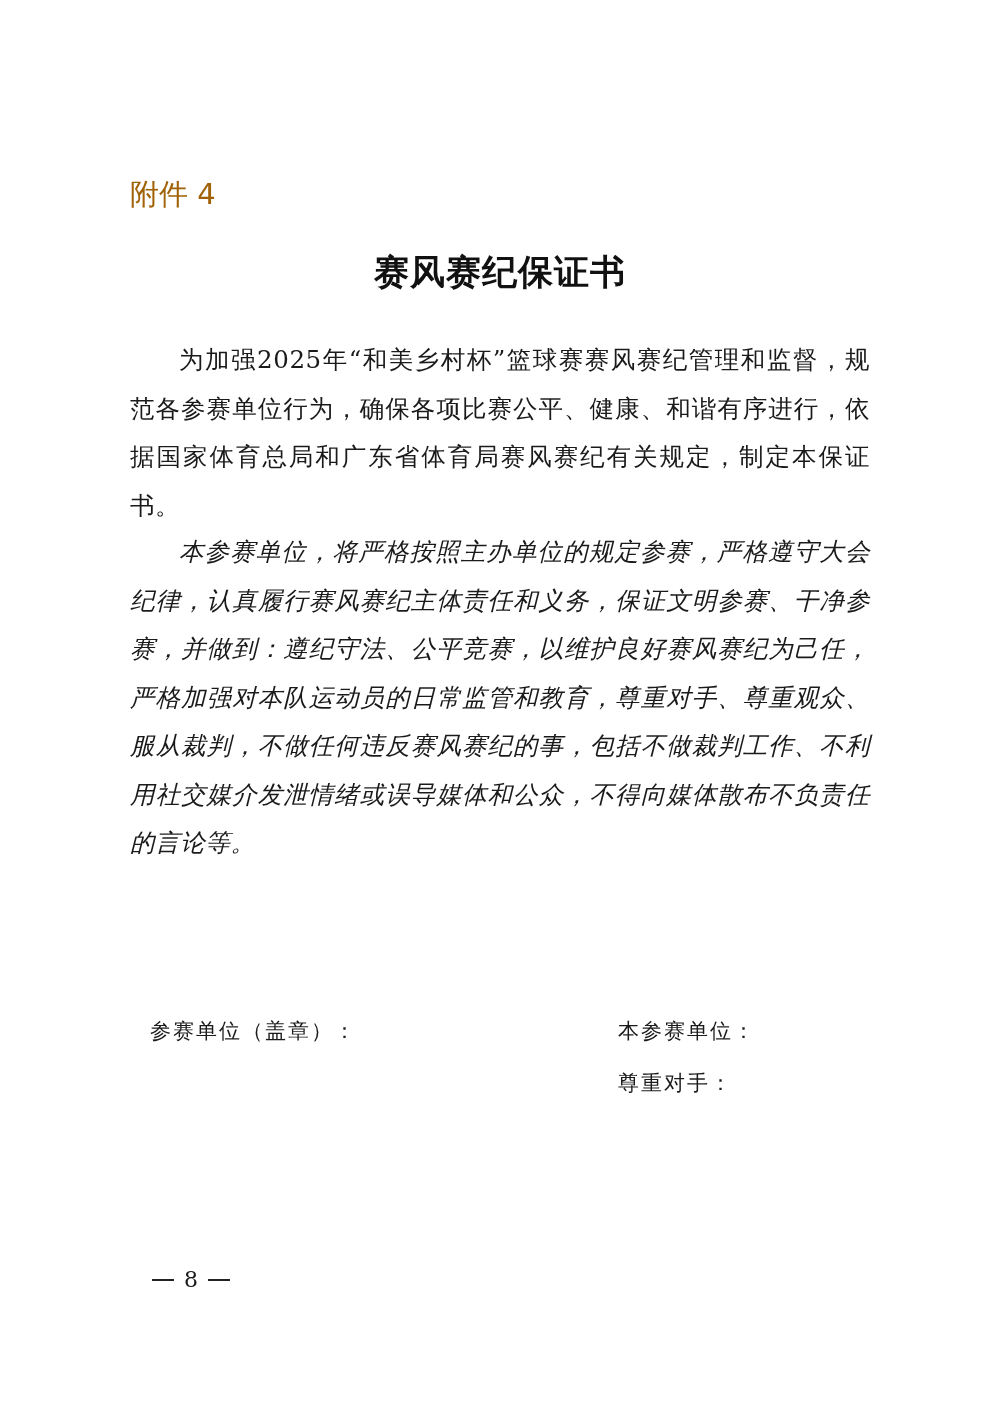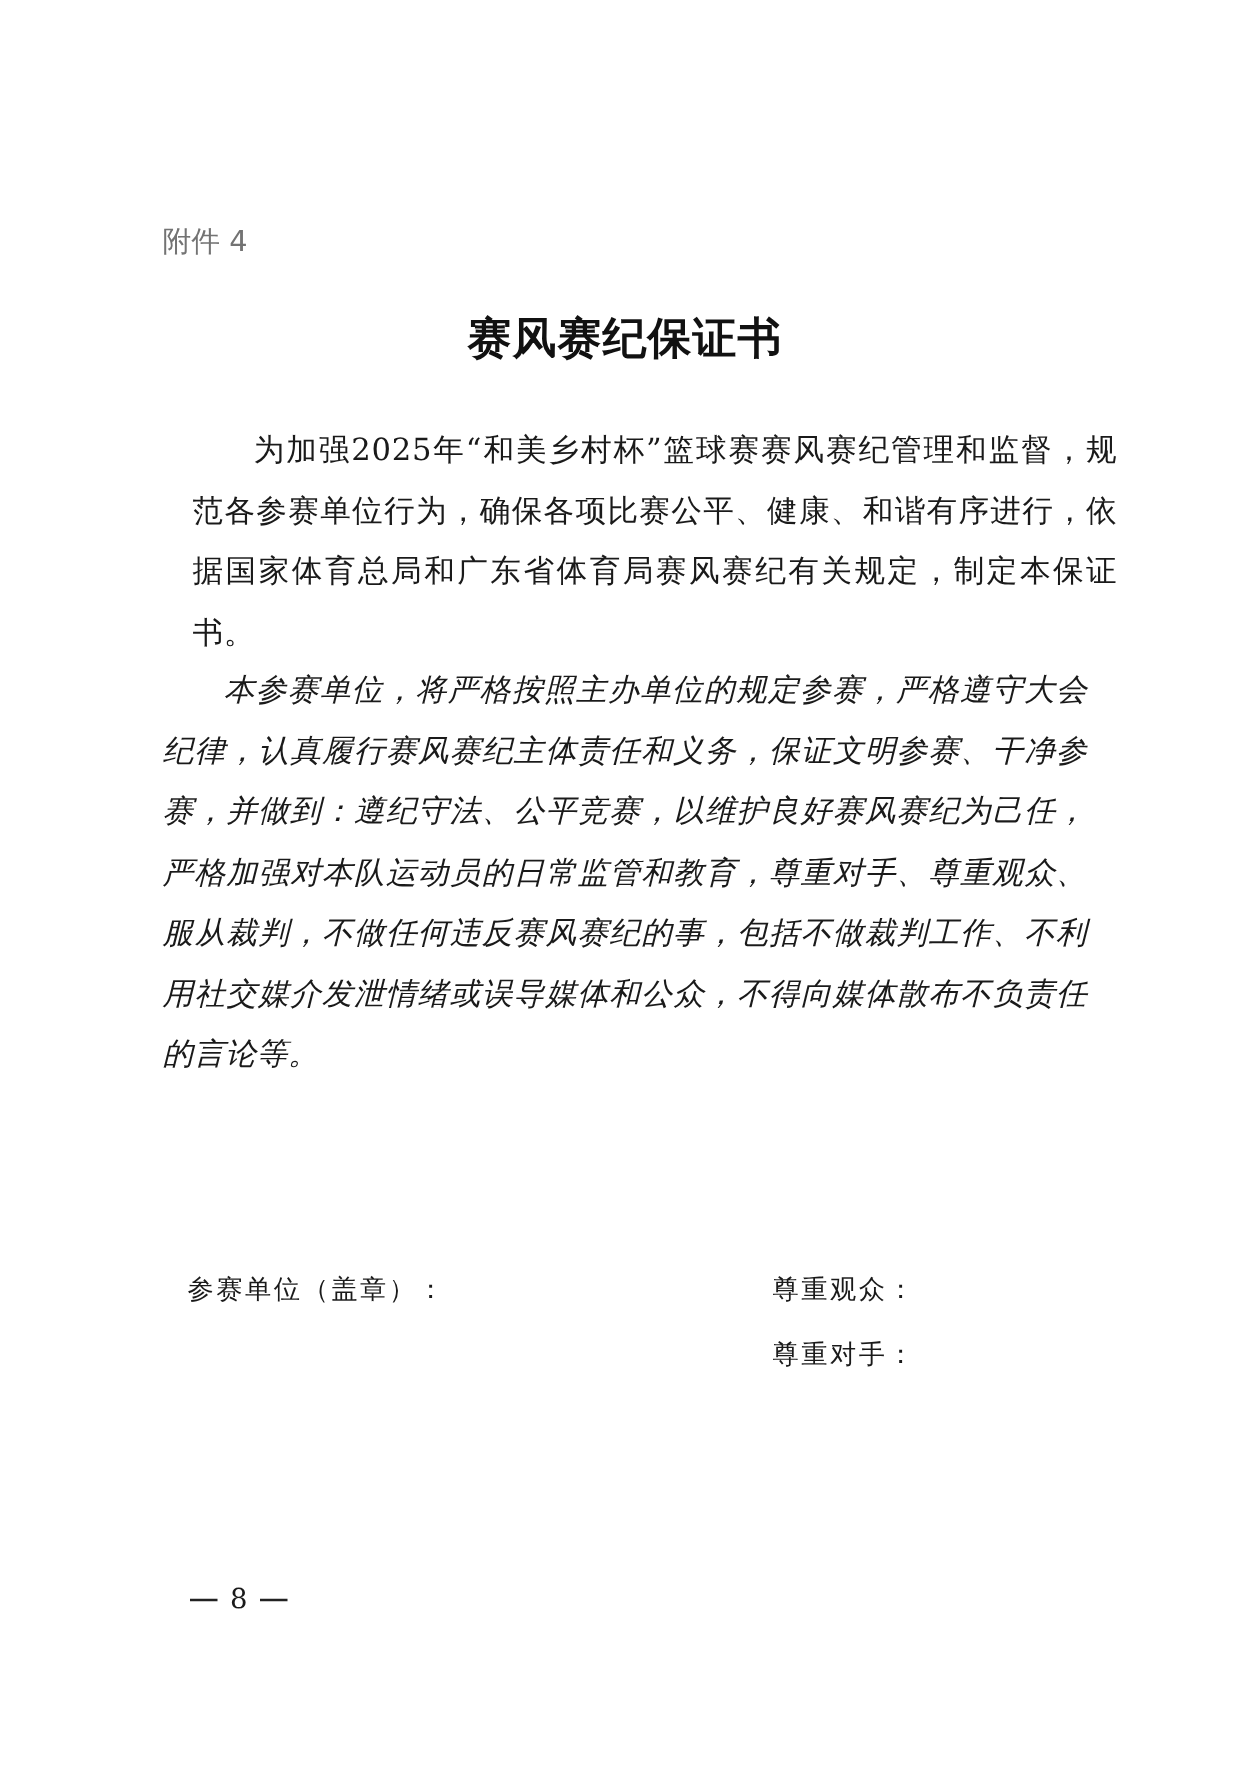--- a/index.html
+++ b/index.html
@@ -13,31 +13,31 @@
       position: relative;
       overflow: hidden;
       color: #111111;
       font-family: "DejaVu Serif", "Liberation Serif", serif;
     }
     .attachment-label {
       position: absolute;
       left: 130px;
       top: 178px;
       font-family: "DejaVu Sans", "Liberation Sans", sans-serif;
-      font-size: 23px;
+      font-size: 29px;
       line-height: 32px;
-      color: #737373;
+      color: #a16207;
     }
     .doc-title {
       position: absolute;
       left: 0;
       width: 1000px;
       top: 250px;
       text-align: center;
-      font-family: Liberation Mono, monospace;
+      font-family: Liberation Serif, serif;
       font-weight: bold;
       font-size: 35px;
       line-height: 46px;
       letter-spacing: 1px;
       color: #111;
     }
     .body-text {
       position: absolute;
       left: 130px;
       width: 740px;
@@ -45,21 +45,21 @@
       line-height: 48.5px;
       text-align: justify;
       text-align-last: left;
       color: #1a1a1a;
       letter-spacing: 0.6px;
     }
     .para {
       margin: 0;
       text-indent: 2em;
     }
-    .para-1 { top: 336px; margin-left: 24px; }
+    .para-1 { top: 336px; }
     .para-2 { top: 528px; font-style: italic; }
     .sign-row {
       position: absolute;
       font-size: 21px;
       line-height: 30px;
       color: #1a1a1a;
       letter-spacing: 2px;
     }
     .sign-unit { left: 130px; top: 1016px; margin-left: 20px; }
     .sign-leader { left: 618px; top: 1016px; }
@@ -91,20 +91,20 @@
 
 <div class="body-text para-1">
   <p class="para">为加强2025年“和美乡村杯”篮球赛赛风赛纪管理和监督，规范各参赛单位行为，确保各项比赛公平、健康、和谐有序进行，依据国家体育总局和广东省体育局赛风赛纪有关规定，制定本保证书。</p>
 </div>
 
 <div class="body-text para-2">
   <p class="para">本参赛单位，将严格按照主办单位的规定参赛，严格遵守大会纪律，认真履行赛风赛纪主体责任和义务，保证文明参赛、干净参赛，并做到：遵纪守法、公平竞赛，以维护良好赛风赛纪为己任，严格加强对本队运动员的日常监管和教育，尊重对手、尊重观众、服从裁判，不做任何违反赛风赛纪的事，包括不做裁判工作、不利用社交媒介发泄情绪或误导媒体和公众，不得向媒体散布不负责任的言论等。</p>
 </div>
 
 <div class="sign-row sign-unit">参赛单位（盖章）：</div>
-<div class="sign-row sign-leader">尊重观众：</div>
+<div class="sign-row sign-leader">本参赛单位：</div>
 <div class="sign-row sign-date">尊重对手：</div>
 
 <div class="page-number">
   <span class="dash"></span>
   <span>8</span>
   <span class="dash"></span>
 </div>
 
 </body></html>

